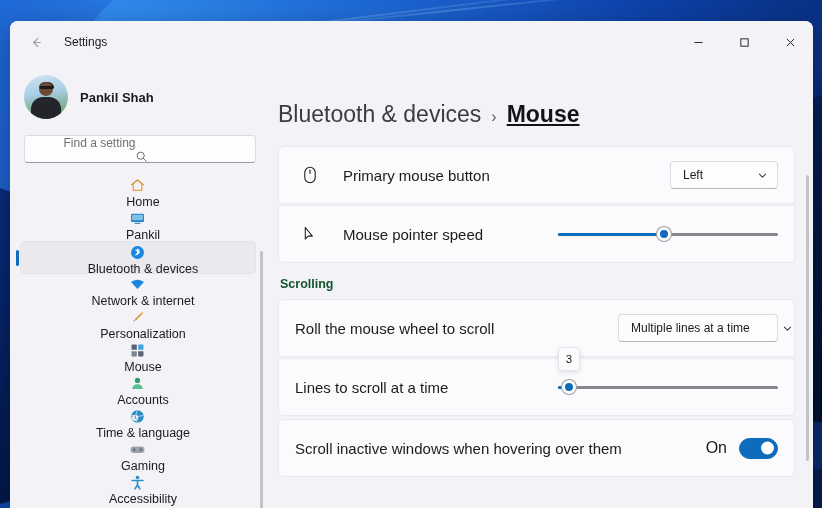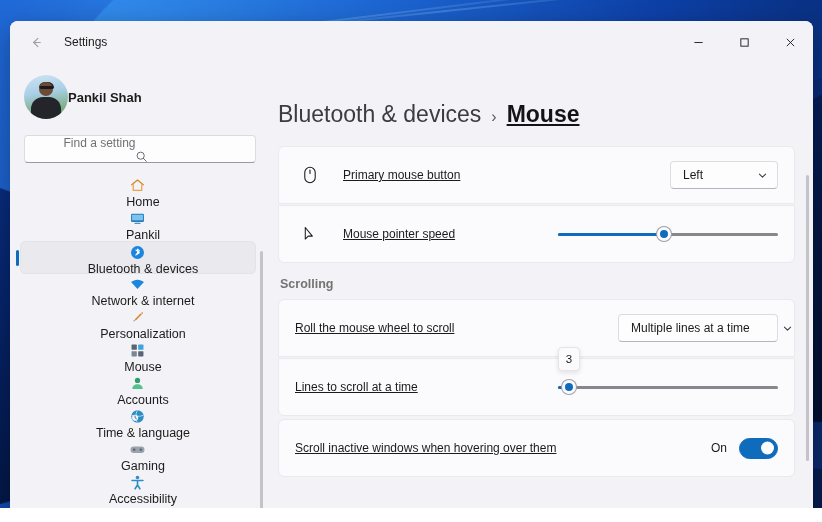--- a/index.html
+++ b/index.html
@@ -162,20 +162,21 @@
   }
   #avatar .torso {
     position: absolute;
     left: 50%; bottom: 0;
     width: 30px; height: 22px;
     margin-left: -15px;
     border-radius: 12px 12px 0 0;
     background: #23252b;
   }
   #profile-name {
+    margin-left: 12px;
     font-size: 13px;
     font-weight: 700;
     color: #1b1b1b;
   }
   #search-wrap {
     margin: 6px 12px 12px 14px;
     height: 28px;
     background: #fdfdfe;
     border: 1px solid #dcdce0;
     border-bottom-color: #9a9a9e;
@@ -294,24 +295,23 @@
     padding: 0 16px 0 20px;
   }
   .row-icon {
     width: 22px; height: 22px;
     flex: 0 0 22px;
     margin-right: 22px;
     display: flex; align-items: center; justify-content: center;
     color: #1b1b1b;
   }
   .row-label {
-    font-size: 12px;
+    font-size: 15px;
     color: #1b1b1b;
     flex: 1 1 auto;
-    text-decoration: underline;
   }
 
   
   .dropdown {
     height: 28px;
     min-width: 100px;
     background: #fdfdfe;
     border: 1px solid #dcdce0;
     border-bottom-color: #b6b6ba;
     border-radius: 4px;
@@ -376,21 +376,21 @@
     z-index: 5;
   }
 
   
   .toggle-wrap {
     display: flex;
     align-items: center;
     gap: 12px;
   }
   .toggle-state {
-    font-size: 12px;
+    font-size: 16px;
     color: #1b1b1b;
   }
   .toggle {
     width: 39px; height: 21px;
     border-radius: 11px;
     background: #0f6cbd;
     border: 1px solid #0f6cbd;
     position: relative;
   }
   .toggle .knob {
@@ -398,21 +398,21 @@
     right: 3px; top: 50%;
     transform: translateY(-50%);
     width: 13px; height: 13px;
     border-radius: 50%;
     background: #ffffff;
   }
 
   .section-heading {
     font-size: 12.5px;
     font-weight: 700;
-    color: #737373;
+    color: #14532d;
     padding: 11px 0 8px 2px;
   }
 
   #content-scrollbar {
     position: absolute;
     right: 4px;
     top: 112px;
     width: 3px;
     height: 286px;
     background: #c4c4c8;

